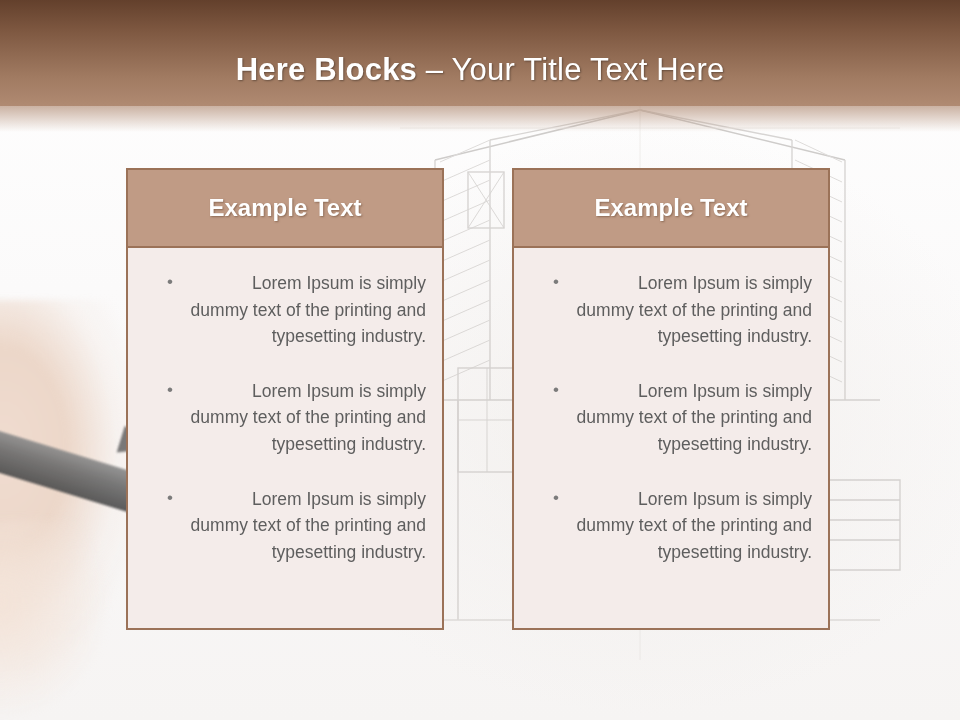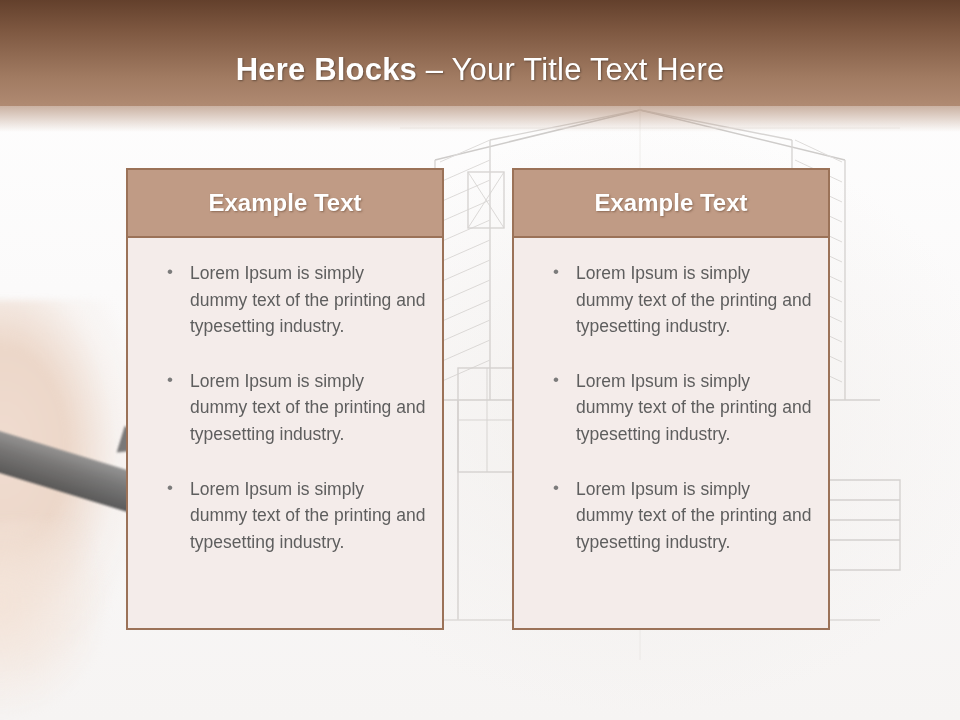--- a/index.html
+++ b/index.html
@@ -121,37 +121,38 @@
     width: 318px;
     height: 462px;
     border: 2px solid #9b7258;
     background: #f4ecea;
     box-sizing: border-box;
   }
   #card-left  { left: 126px; }
   #card-right { left: 512px; }
 
   .card-header {
-    height: 68px;
+    height: 78px;
     background: #c09b85;
     border-bottom: 2px solid #9b7258;
     display: flex;
     align-items: center;
     justify-content: center;
     box-sizing: border-box;
   }
   .card-header-text {
     font-size: 24px;
     font-weight: bold;
     color: #ffffff;
     text-shadow: 1px 1px 2px rgba(90,60,40,.5);
   }
   .card-body {
     padding: 22px 16px 0 28px;
     box-sizing: border-box;
+    text-align: right;
   }
   ul.bullets {
     list-style: none;
     margin: 0;
     padding: 0;
   }
   ul.bullets li {
     position: relative;
     padding-left: 34px;
     margin-bottom: 28px;

